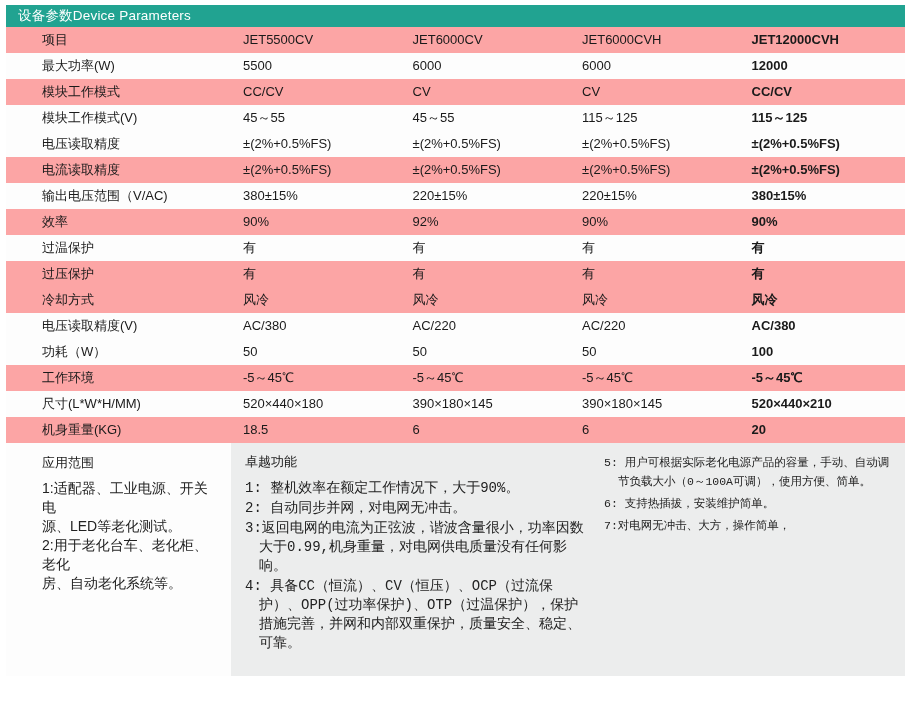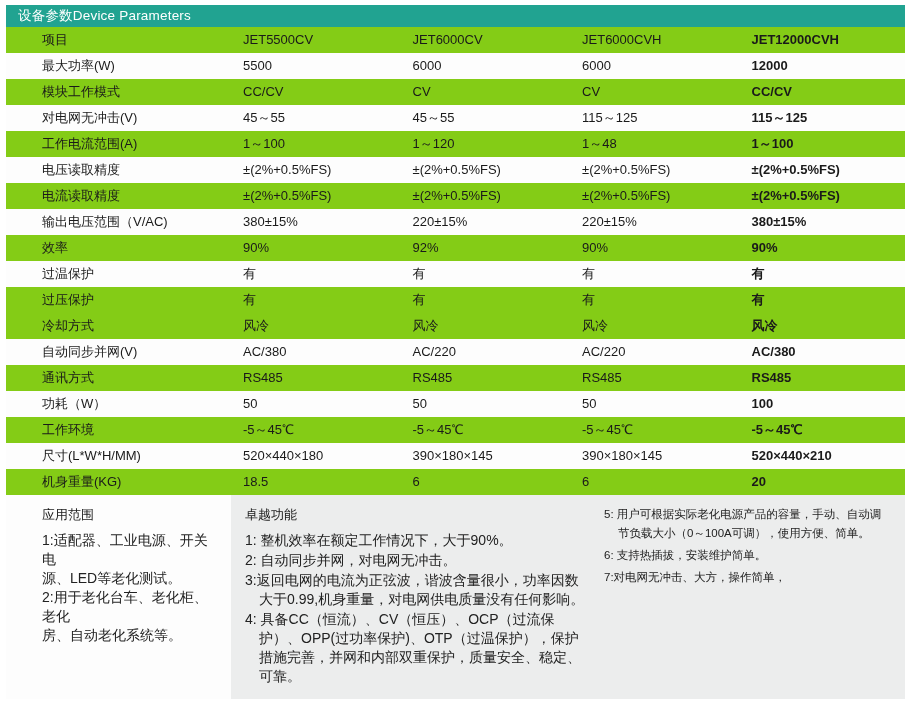--- a/index.html
+++ b/index.html
@@ -45,21 +45,21 @@
     border-collapse: collapse;
     table-layout: fixed;
   }
   .spec-table td {
     height: 26px;
     font-size: 13px;
     vertical-align: middle;
     padding: 0;
     border: none;
   }
-  .spec-table tr.odd td { background: #84cc16; margin-top: 11px; }
+  .spec-table tr.odd td { background: #fca5a5; margin-top: 11px; }
   .spec-table tr.even td { background: #fdfdfd; }
   .col-label {
     width: 225px;
     padding-left: 36px !important;
     box-sizing: border-box;
   }
   .col-val {
     width: 168px;
     padding-left: 10px !important;
     box-sizing: border-box;
@@ -82,22 +82,23 @@
   .bottom-left {
     width: 225px;
     box-sizing: border-box;
     padding: 10px 12px 10px 36px;
     background: #fdfdfd;
   }
   .bottom-right {
     flex: 1;
     box-sizing: border-box;
     background: #eceded;
-    padding: 10px 14px 12px 14px;
+    padding: 10px 14px 22px 14px;
     display: flex;
+    font-family: Liberation Mono, monospace;
   }
   .func-col-a { width: 355px; padding-right: 10px; box-sizing: border-box; }
   .func-col-b { flex: 1; padding-left: 4px; box-sizing: border-box; }
   .b-title {
     font-size: 13px;
     line-height: 20px;
     margin-bottom: 6px;
     white-space: nowrap;
   }
   .b-line {
@@ -186,52 +187,35 @@
           </td>
         <td class="col-val">
             <span class="cell-txt">CV</span>
           </td>
         <td class="col-val v4">
             <span class="cell-txt">CC/CV</span>
           </td>
       </tr>
       <tr class="even">
         <td class="col-label">
-            <span class="cell-txt">对电网无冲击(V)</span>
+            <span class="cell-txt">模块工作模式(V)</span>
           </td>
         <td class="col-val">
             <span class="cell-txt">45～55</span>
           </td>
         <td class="col-val">
             <span class="cell-txt">45～55</span>
           </td>
         <td class="col-val">
             <span class="cell-txt">115～125</span>
           </td>
         <td class="col-val v4">
             <span class="cell-txt">115～125</span>
           </td>
       </tr>
-      <tr class="odd">
-        <td class="col-label">
-            <span class="cell-txt">工作电流范围(A)</span>
-          </td>
-        <td class="col-val">
-            <span class="cell-txt">1～100</span>
-          </td>
-        <td class="col-val">
-            <span class="cell-txt">1～120</span>
-          </td>
-        <td class="col-val">
-            <span class="cell-txt">1～48</span>
-          </td>
-        <td class="col-val v4">
-            <span class="cell-txt">1～100</span>
-          </td>
-      </tr>
       <tr class="even">
         <td class="col-label">
             <span class="cell-txt">电压读取精度</span>
           </td>
         <td class="col-val">
             <span class="cell-txt">±(2%+0.5%FS)</span>
           </td>
         <td class="col-val">
             <span class="cell-txt">±(2%+0.5%FS)</span>
           </td>
@@ -339,50 +323,33 @@
           </td>
         <td class="col-val">
             <span class="cell-txt">风冷</span>
           </td>
         <td class="col-val v4">
             <span class="cell-txt">风冷</span>
           </td>
       </tr>
       <tr class="even">
         <td class="col-label">
-            <span class="cell-txt">自动同步并网(V)</span>
+            <span class="cell-txt">电压读取精度(V)</span>
           </td>
         <td class="col-val">
             <span class="cell-txt">AC/380</span>
           </td>
         <td class="col-val">
             <span class="cell-txt">AC/220</span>
           </td>
         <td class="col-val">
             <span class="cell-txt">AC/220</span>
           </td>
         <td class="col-val v4">
             <span class="cell-txt">AC/380</span>
-          </td>
-      </tr>
-      <tr class="odd">
-        <td class="col-label">
-            <span class="cell-txt">通讯方式</span>
-          </td>
-        <td class="col-val">
-            <span class="cell-txt">RS485</span>
-          </td>
-        <td class="col-val">
-            <span class="cell-txt">RS485</span>
-          </td>
-        <td class="col-val">
-            <span class="cell-txt">RS485</span>
-          </td>
-        <td class="col-val v4">
-            <span class="cell-txt">RS485</span>
           </td>
       </tr>
       <tr class="even">
         <td class="col-label">
             <span class="cell-txt">功耗（W）</span>
           </td>
         <td class="col-val">
             <span class="cell-txt">50</span>
           </td>
         <td class="col-val">

